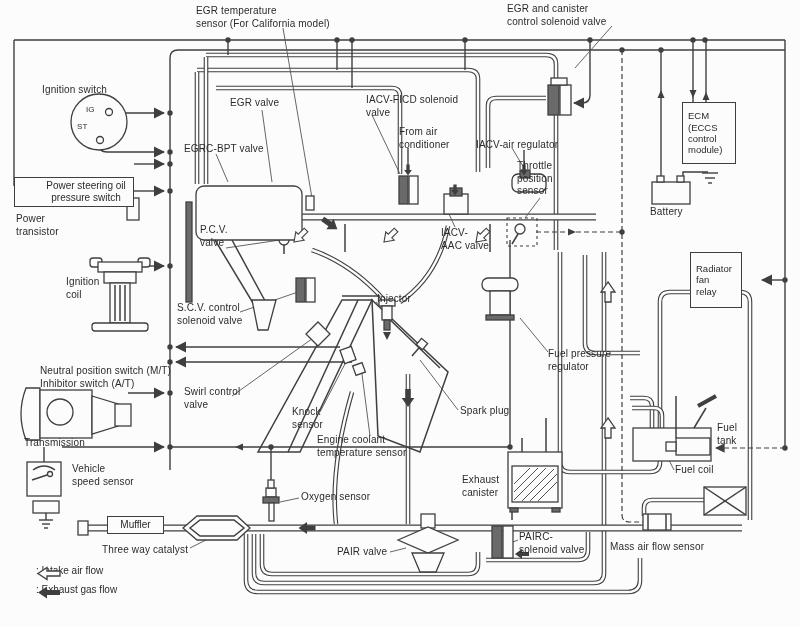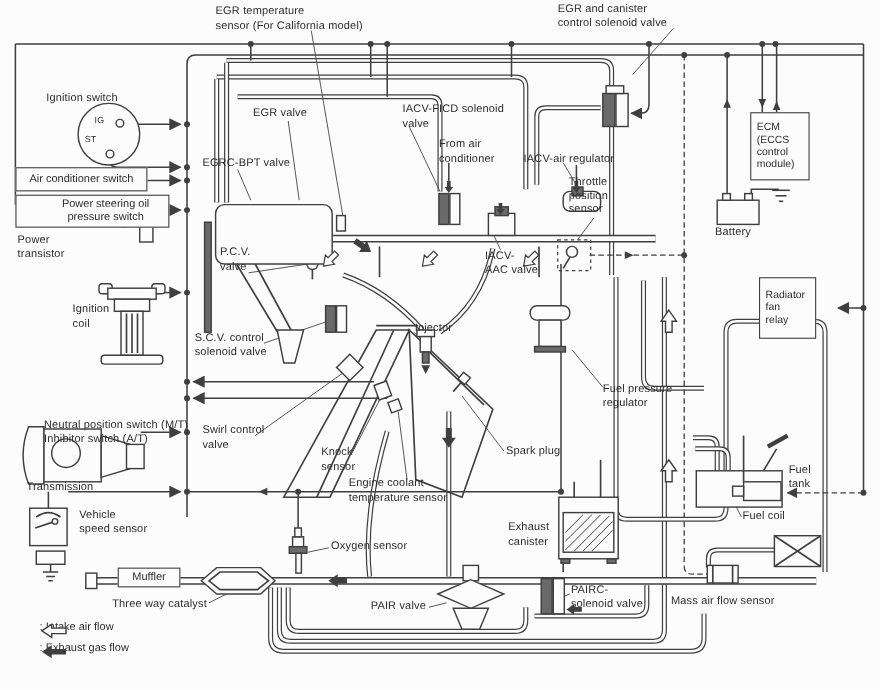--- a/index.html
+++ b/index.html
@@ -422,22 +422,21 @@
         <circle class="dot" cx="170" cy="393" r="2.7"></circle>
     <circle class="dot" cx="170" cy="447" r="2.7"></circle>
         <circle class="dot" cx="510" cy="447" r="2.7"></circle>
     <circle class="dot" cx="271" cy="447" r="2.7"></circle>
         <circle class="dot" cx="622" cy="232" r="2.7"></circle>
     <circle class="dot" cx="785" cy="280" r="2.7"></circle>
         <circle class="dot" cx="785" cy="448" r="2.7"></circle>
   </g>
 </svg>
 
-<div class="box" style="left:14px;top:152px;width:120px;height:22px;">Air conditioner switch</div>
-<div class="box" style="left:14px;top:177px;width:140px;height:30px;padding-left:24px;">Power steering oil
+<div class="box" style="left:14px;top:177px;width:120px;height:30px;padding-left:24px;">Power steering oil
 pressure switch</div>
 <div class="box leftal" style="left:682px;top:102px;width:54px;height:62px;">ECM
 (ECCS
 control
 module)</div>
 <div class="box leftal" style="left:690px;top:252px;width:52px;height:56px;">Radiator
 fan
 relay</div>
 <div class="box" style="left:107px;top:516px;width:57px;height:18px;">Muffler</div>
 
@@ -463,21 +462,21 @@
 transistor</div>
 <div class="lbl" style="left:200px;top:224px;">P.C.V.
 valve</div>
 <div class="lbl" style="left:441px;top:227px;">IACV-
 AAC valve</div>
 <div class="lbl" style="left:66px;top:276px;">Ignition
 coil</div>
 <div class="lbl" style="left:177px;top:302px;">S.C.V. control
 solenoid valve</div>
 <div class="lbl" style="left:377px;top:293px;">Injector</div>
-<div class="lbl" style="left:40px;top:381px;">Neutral position switch (M/T)
+<div class="lbl" style="left:40px;top:365px;">Neutral position switch (M/T)
 Inhibitor switch (A/T)</div>
 <div class="lbl" style="left:548px;top:348px;">Fuel pressure
 regulator</div>
 <div class="lbl" style="left:184px;top:386px;">Swirl control
 valve</div>
 <div class="lbl" style="left:292px;top:406px;">Knock
 sensor</div>
 <div class="lbl" style="left:460px;top:405px;">Spark plug</div>
 <div class="lbl" style="left:24px;top:437px;">Transmission</div>
 <div class="lbl" style="left:317px;top:434px;">Engine coolant

